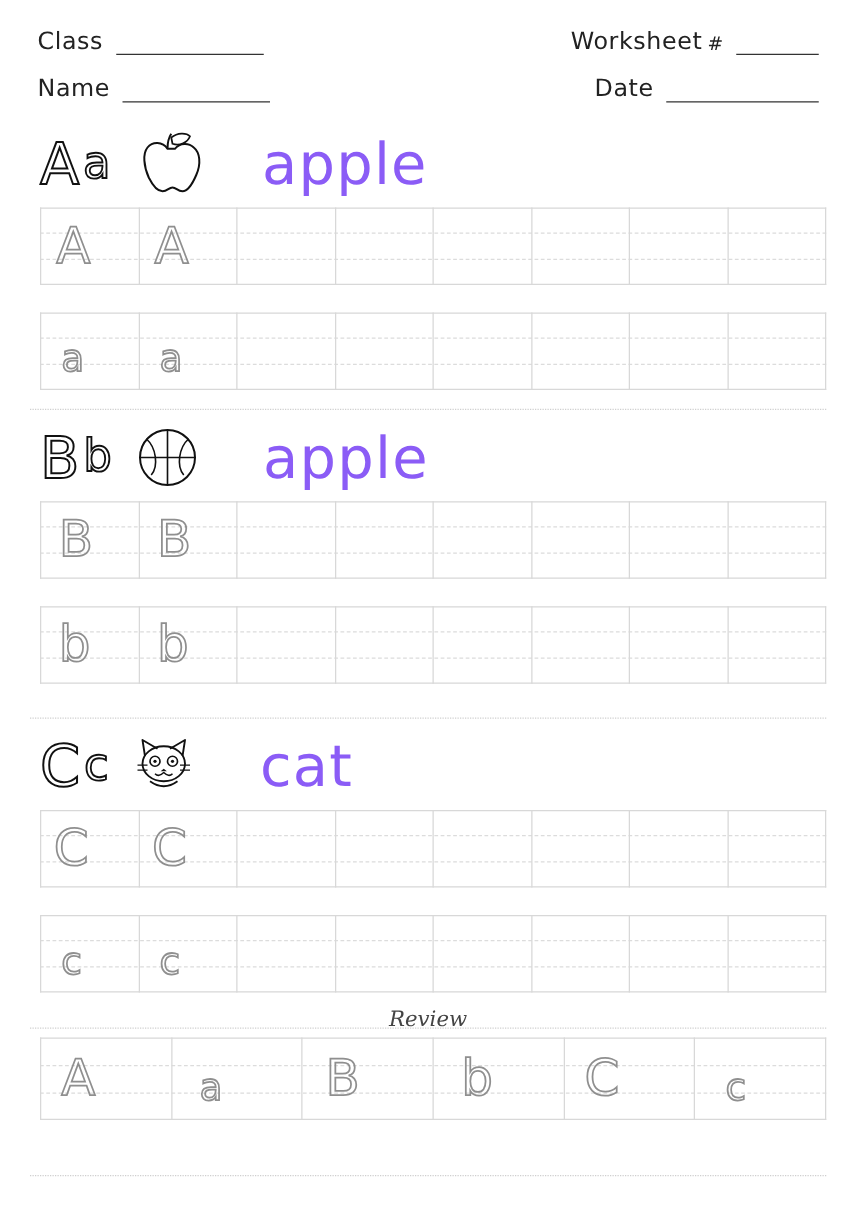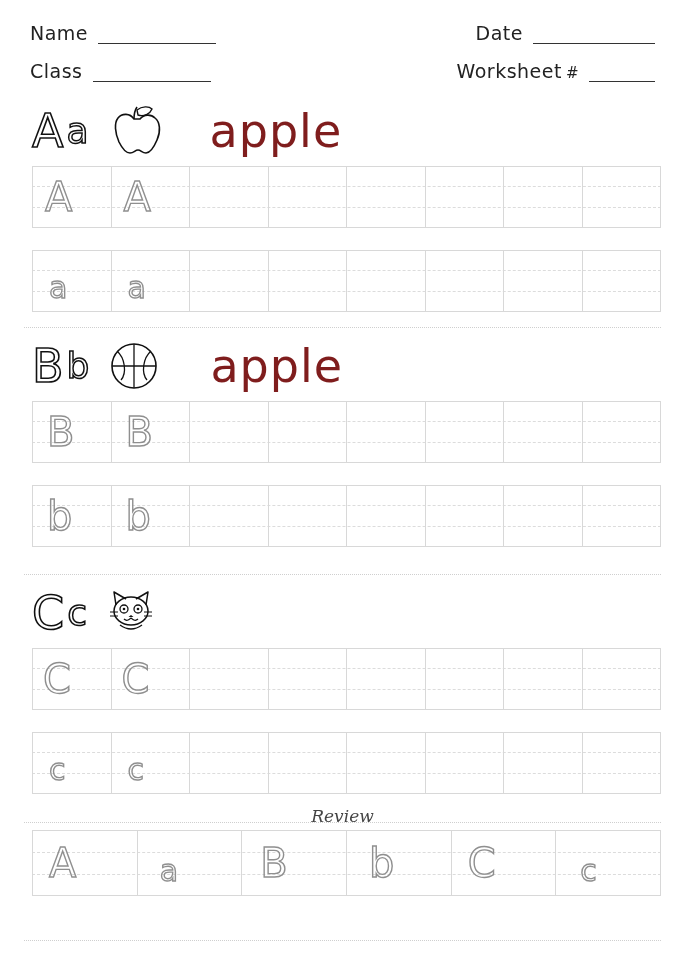--- a/index.html
+++ b/index.html
@@ -89,21 +89,21 @@
   .pic {
     width: 60px;
     height: 56px;
     margin-left: 14px;
     position: relative;
     flex: 0 0 auto;
   }
   .word {
     font-family: "DejaVu Sans", sans-serif;
     font-size: 46px;
-    color: #7f1d1d;
+    color: #8b5cf6;
     margin-left: 46px;
     letter-spacing: 1px;
     line-height: 1;
   }
 
   
   .trace-row {
     position: relative;
     height: 62px;
     margin-top: 4px;
@@ -173,37 +173,37 @@
   svg { display: block; }
 </style>
 </head>
 <body>
 
 <div class="sheet">
 
   <div class="header">
     <div class="hdr-row">
       <div class="hdr-field">
-        <span class="hdr-label">Name</span>
-        <span class="hdr-line w-name"></span>
-      </div>
-      <div class="hdr-field">
-        <span class="hdr-label">Date</span>
-        <span class="hdr-line w-date"></span>
-      </div>
-    </div>
-    <div class="hdr-row">
-      <div class="hdr-field">
         <span class="hdr-label">Class</span>
         <span class="hdr-line w-class"></span>
       </div>
       <div class="hdr-field">
         <span class="hdr-label">Worksheet</span>
         <span class="hdr-label" style="margin-left:-6px;font-size:15px;">#</span>
         <span class="hdr-line w-ws"></span>
+      </div>
+    </div>
+    <div class="hdr-row">
+      <div class="hdr-field">
+        <span class="hdr-label">Name</span>
+        <span class="hdr-line w-name"></span>
+      </div>
+      <div class="hdr-field">
+        <span class="hdr-label">Date</span>
+        <span class="hdr-line w-date"></span>
       </div>
     </div>
   </div>
 
   <div class="block" style="top:100px;">
     <div class="title-row">
       <span class="outline-letter">A</span>
       <span class="outline-letter small">a</span>
       <span class="pic">
         <svg viewBox="0 0 60 56" width="60" height="56">
@@ -329,20 +329,21 @@
           <circle cx="22" cy="24" r="4" fill="none" stroke="#111" stroke-width="1.3"></circle>
           <circle cx="36" cy="24" r="4" fill="none" stroke="#111" stroke-width="1.3"></circle>
           <circle cx="22" cy="24" r="1.3" fill="#111"></circle>
           <circle cx="36" cy="24" r="1.3" fill="#111"></circle>
           <path d="M29 30 l-2.5 2 h5z" fill="#111"></path>
           <path d="M29 33 q-4 4 -7 1 M29 33 q4 4 7 1" fill="none" stroke="#111" stroke-width="1.2"></path>
           <path d="M8 27 h8 M8 31 h8 M42 27 h8 M42 31 h8" stroke="#111" stroke-width="1"></path>
           <path d="M18 40 q11 8 22 0" fill="none" stroke="#111" stroke-width="1.4"></path>
         </svg>
       </span>
+      <span class="word">cat</span>
     </div>
 
     <div class="trace-row">
       <div class="row-frame"></div>
       <div class="midline mid-upper"></div>
       <div class="midline mid-lower"></div>
       <div class="cells">
         <div class="cell">
           <span class="ghost upper" style="left:10px;">C</span>
         </div>

